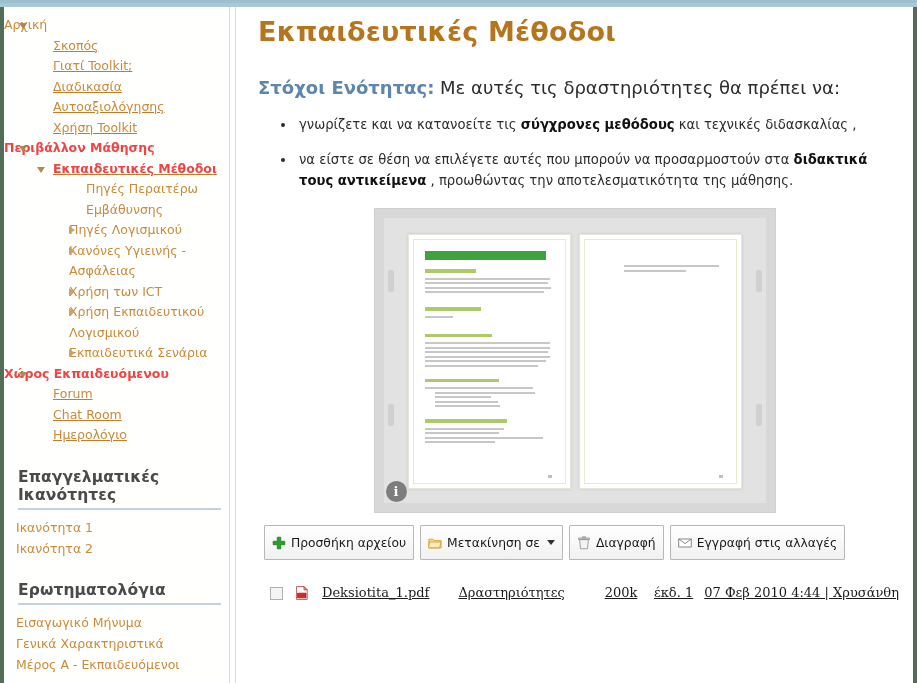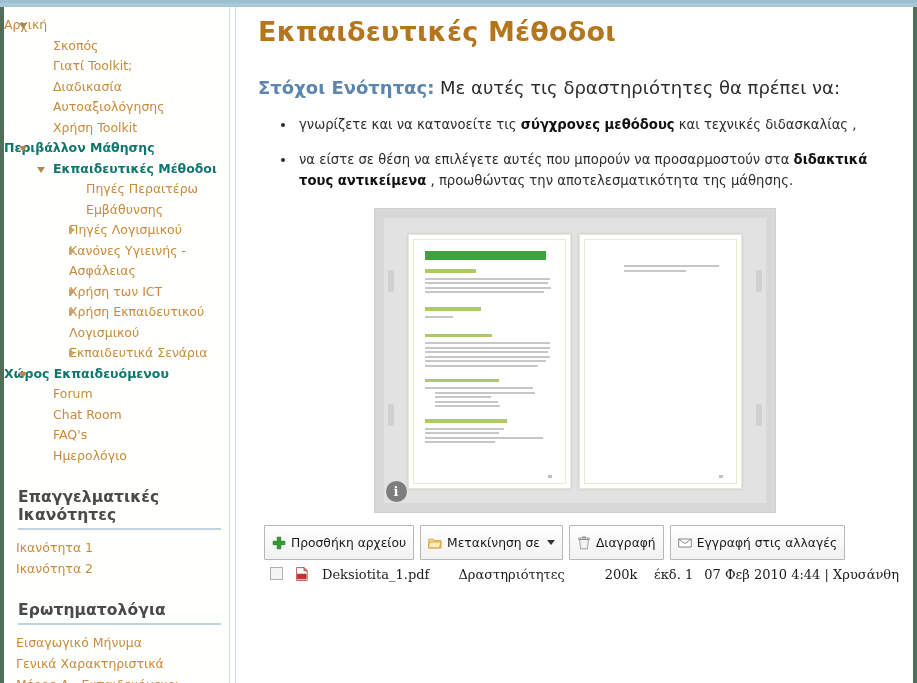--- a/index.html
+++ b/index.html
@@ -65,25 +65,25 @@
   .nav-item {
     position: relative;
     font-size: 12.5px;
     line-height: 20.5px;
     color: #c07e28;
     cursor: pointer;
     white-space: normal;
   }
   .nav-item .label { display: inline; }
   .nav-lvl0 { }
-  .nav-lvl1 { padding-left: 49px; }
+  .nav-lvl1 { padding-left: 49px; text-decoration: underline; }
   .nav-lvl2 { padding-left: 65px; }
   .nav-lvl3 { padding-left: 82px; }
 
-  .nav-item.bold > .label { font-weight: bold; color: #0f766e; }
+  .nav-item.bold > .label { font-weight: bold; color: #ef4444; }
   .nav-item.plain > .label { color: #c98a3a; }
 
   .twisty {
     position: absolute;
     width: 0; height: 0;
     cursor: pointer;
   }
   .twisty-open {
     border-left: 4.5px solid transparent;
     border-right: 4.5px solid transparent;
@@ -270,25 +270,26 @@
     width: 0; height: 0;
     border-left: 4px solid transparent;
     border-right: 4px solid transparent;
     border-top: 5px solid #333;
     margin-left: 2px;
   }
   .ico { display: inline-block; line-height: 0; }
 
   .file-row {
     display: flex;
-    align-items: flex-start;
-    margin-top: 7px;
+    align-items: flex-end;
+    margin-top: 25px;
     font-family: "DejaVu Serif", "Liberation Serif", serif;
     font-size: 13px;
     color: #1b1b1b;
+    text-decoration: underline;
   }
   .fcheck {
     width: 13px; height: 13px;
     border: 1px solid #b0b0b0;
     background: #f4f4f4;
     margin: 0 12px 0 6px;
     flex: 0 0 13px;
     cursor: pointer;
   }
   .pdf-ico { margin-right: 13px; flex: 0 0 auto; line-height: 0; }
@@ -323,21 +324,20 @@
           <li class="nav-item nav-lvl1 bold"><span class="twisty twisty-open"></span><span class="label">Εκπαιδευτικές Μέθοδοι</span></li>
           <li class="nav-item nav-lvl3 plain"><span class="label">Πηγές Περαιτέρω Εμβάθυνσης</span></li>
           <li class="nav-item nav-lvl2 plain"><span class="twisty twisty-closed"></span><span class="label">Πηγές Λογισμικού</span></li>
           <li class="nav-item nav-lvl2 plain"><span class="twisty twisty-closed"></span><span class="label">Κανόνες Υγιεινής - Ασφάλειας</span></li>
           <li class="nav-item nav-lvl2 plain"><span class="twisty twisty-closed"></span><span class="label">Χρήση των ICT</span></li>
           <li class="nav-item nav-lvl2 plain"><span class="twisty twisty-closed"></span><span class="label">Χρήση Εκπαιδευτικού Λογισμικού</span></li>
           <li class="nav-item nav-lvl2 plain"><span class="twisty twisty-closed"></span><span class="label">Εκπαιδευτικά Σενάρια</span></li>
           <li class="nav-item nav-lvl0 bold"><span class="twisty twisty-open"></span><span class="label">Χώρος Εκπαιδευόμενου</span></li>
           <li class="nav-item nav-lvl1 plain"><span class="label">Forum</span></li>
           <li class="nav-item nav-lvl1 plain"><span class="label">Chat Room</span></li>
-          <li class="nav-item nav-lvl1 plain"><span class="label">FAQ's</span></li>
           <li class="nav-item nav-lvl1 plain"><span class="label">Ημερολόγιο</span></li>
         </ul>
       <div id="side-sections">
           <div class="side-section">
             <div class="side-heading">Επαγγελματικές Ικανότητες</div>
             <div class="side-heading-rule"></div>
             <div class="side-link">Ικανότητα 1</div>
             <div class="side-link">Ικανότητα 2</div>
           </div>
           <div class="side-section">

